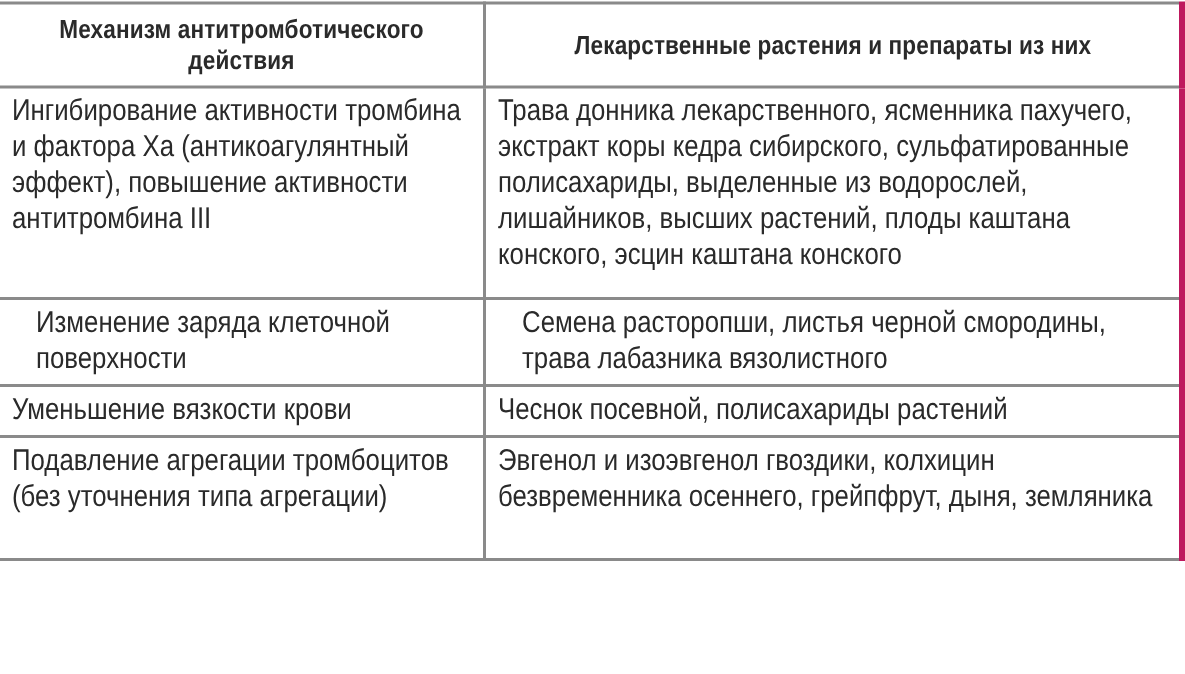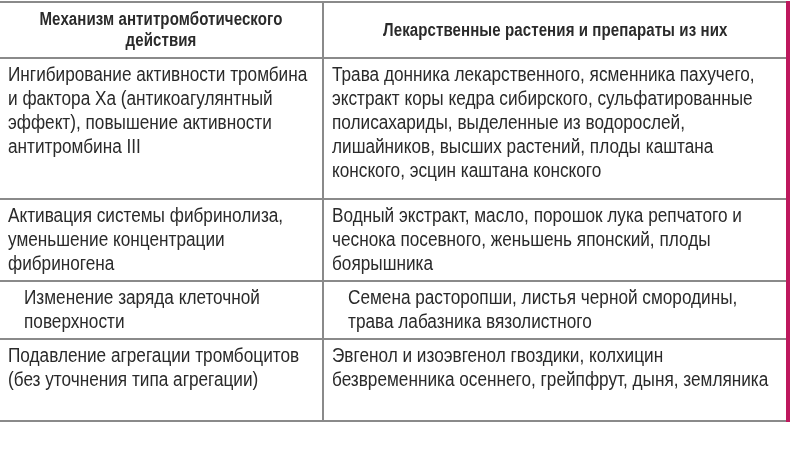--- a/index.html
+++ b/index.html
@@ -81,34 +81,34 @@
   </thead>
   <tbody>
     <tr class="r1">
       <td>
           <span>Ингибирование активности тромбина и фактора Ха (антикоагулянтный эффект), повышение активности антитромбина III</span>
         </td>
       <td>
           <span>Трава донника лекарственного, ясменника пахучего, экстракт коры кедра сибирского, сульфатированные полисахариды, выделенные из водорослей, лишайников, высших растений, плоды каштана конского, эсцин каштана конского</span>
         </td>
     </tr>
-    <tr class="r2">
-      <td>
-          <span>Активация системы фибриноли­за, уменьшение концентрации фибриногена</span>
-        </td>
-      <td>
-          <span>Водный экстракт, масло, порошок лука репча­того и чеснока посевного, женьшень японский, плоды боярышника</span>
-        </td>
-    </tr>
     <tr class="r3">
       <td>
           <span>Изменение заряда клеточной поверхности</span>
         </td>
       <td>
           <span>Семена расторопши, листья черной смородины, трава лабазника вязолистного</span>
+        </td>
+    </tr>
+    <tr class="r4">
+      <td>
+          <span>Уменьшение вязкости крови</span>
+        </td>
+      <td>
+          <span>Чеснок посевной, полисахариды растений</span>
         </td>
     </tr>
     <tr class="r5">
       <td>
           <span>Подавление агрегации тромбо­цитов (без уточнения типа агре­гации)</span>
         </td>
       <td>
           <span>Эвгенол и изоэвгенол гвоздики, колхицин безвременника осеннего, грейпфрут, дыня, земляника</span>
         </td>
     </tr>

